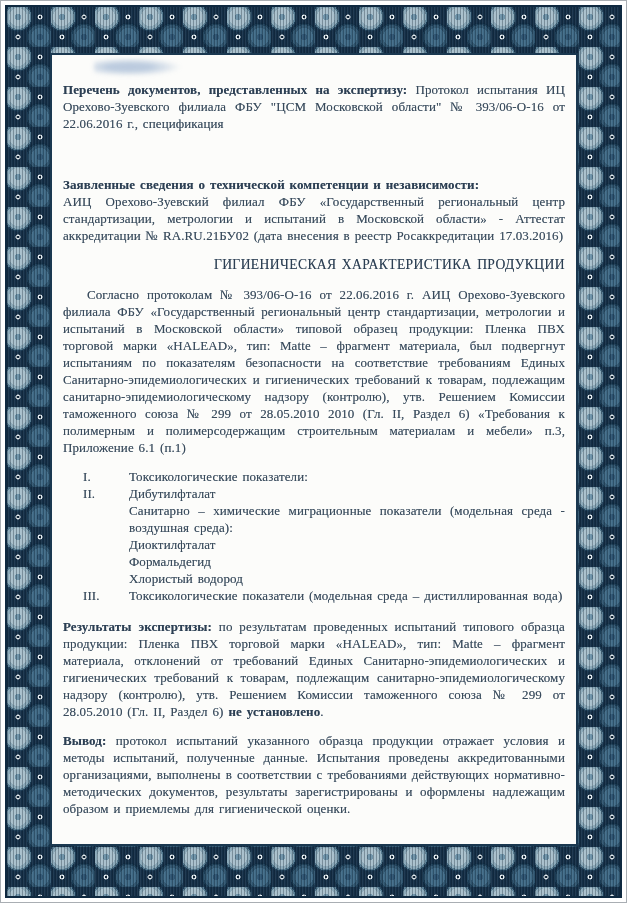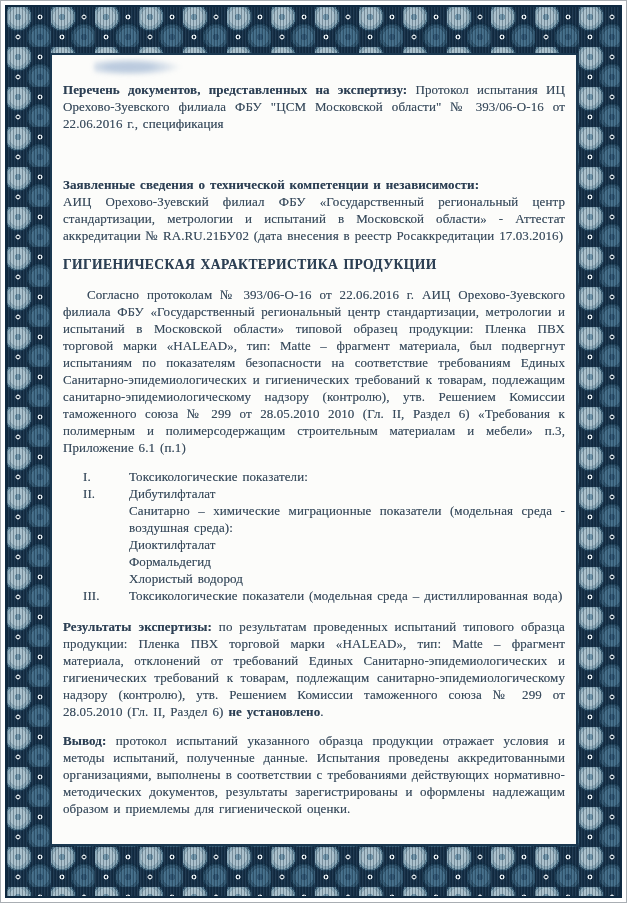--- a/index.html
+++ b/index.html
@@ -47,22 +47,22 @@
     position:absolute;top:3px;left:42px;width:88px;height:18px;
     background:radial-gradient(ellipse at 40% 50%, rgba(110,145,190,0.45) 0 30%, rgba(110,145,190,0) 70%);
     filter:blur(2px);
     pointer-events:none;
   }
   p{margin:0 0 12px;}
   b{color:#2c3f53;}
   .lead-block{display:block;margin-top:44px;}
   .indent{text-indent:24px;}
   .doc-heading{
-    text-align:left;
-    font-weight:bold;
+    text-align:right;
+    font-weight:normal;
     color:#2c3f53;
     font-size:13.6px;
     letter-spacing:0.4px;
     margin:3px 0 13px;
   }
   .olist{margin:2px 0 14px 20px;}
   .li{display:flex;}
   .li .num{flex:0 0 46px;}
   .li .li-body{flex:1;text-align:justify;}
 </style>

